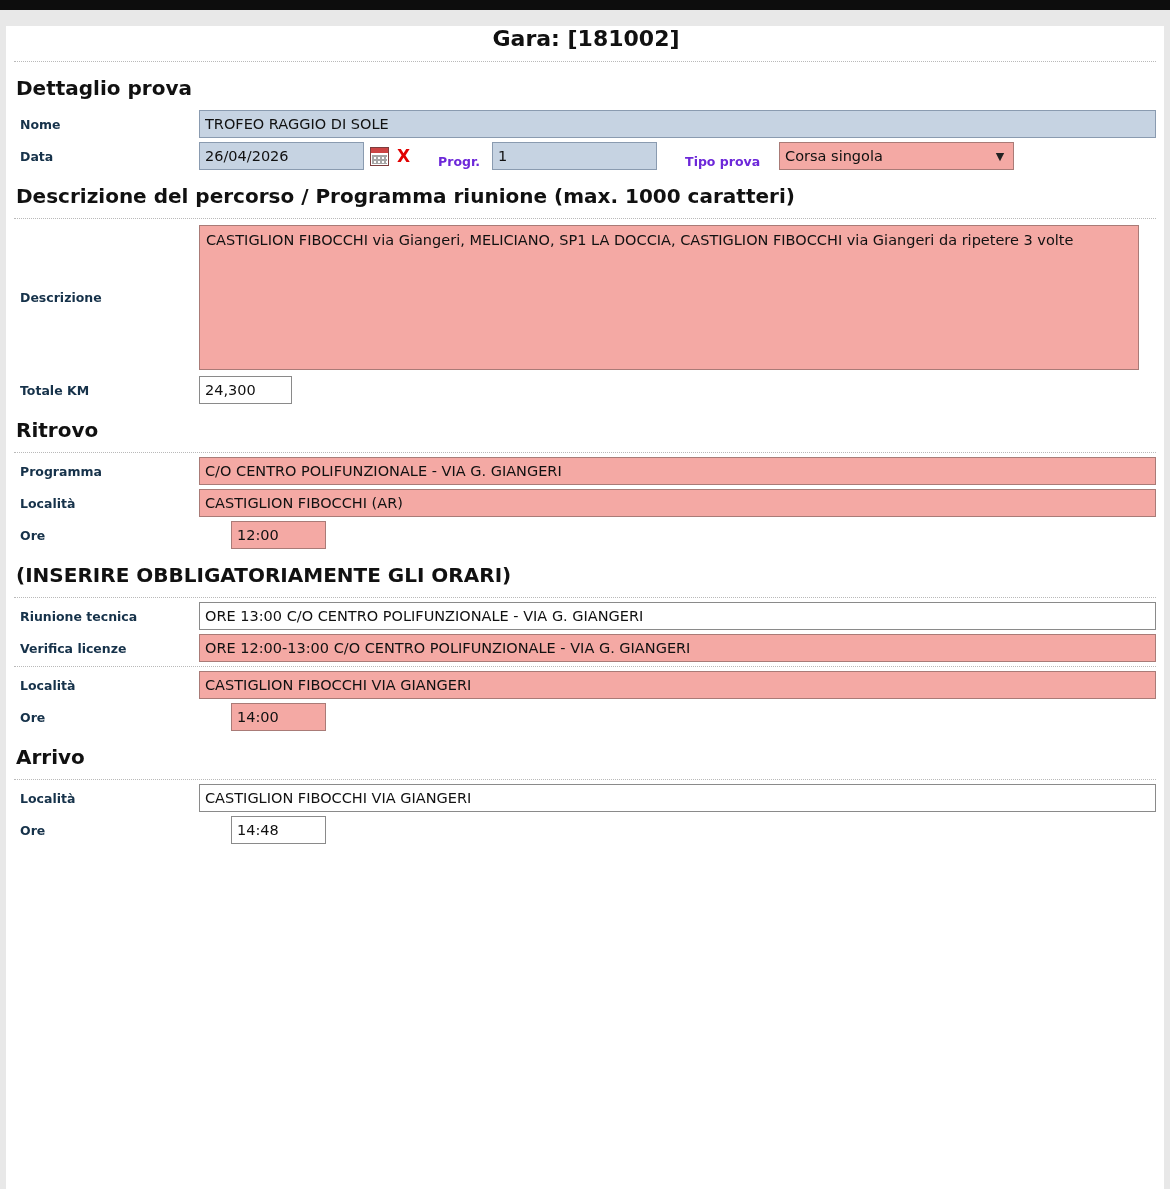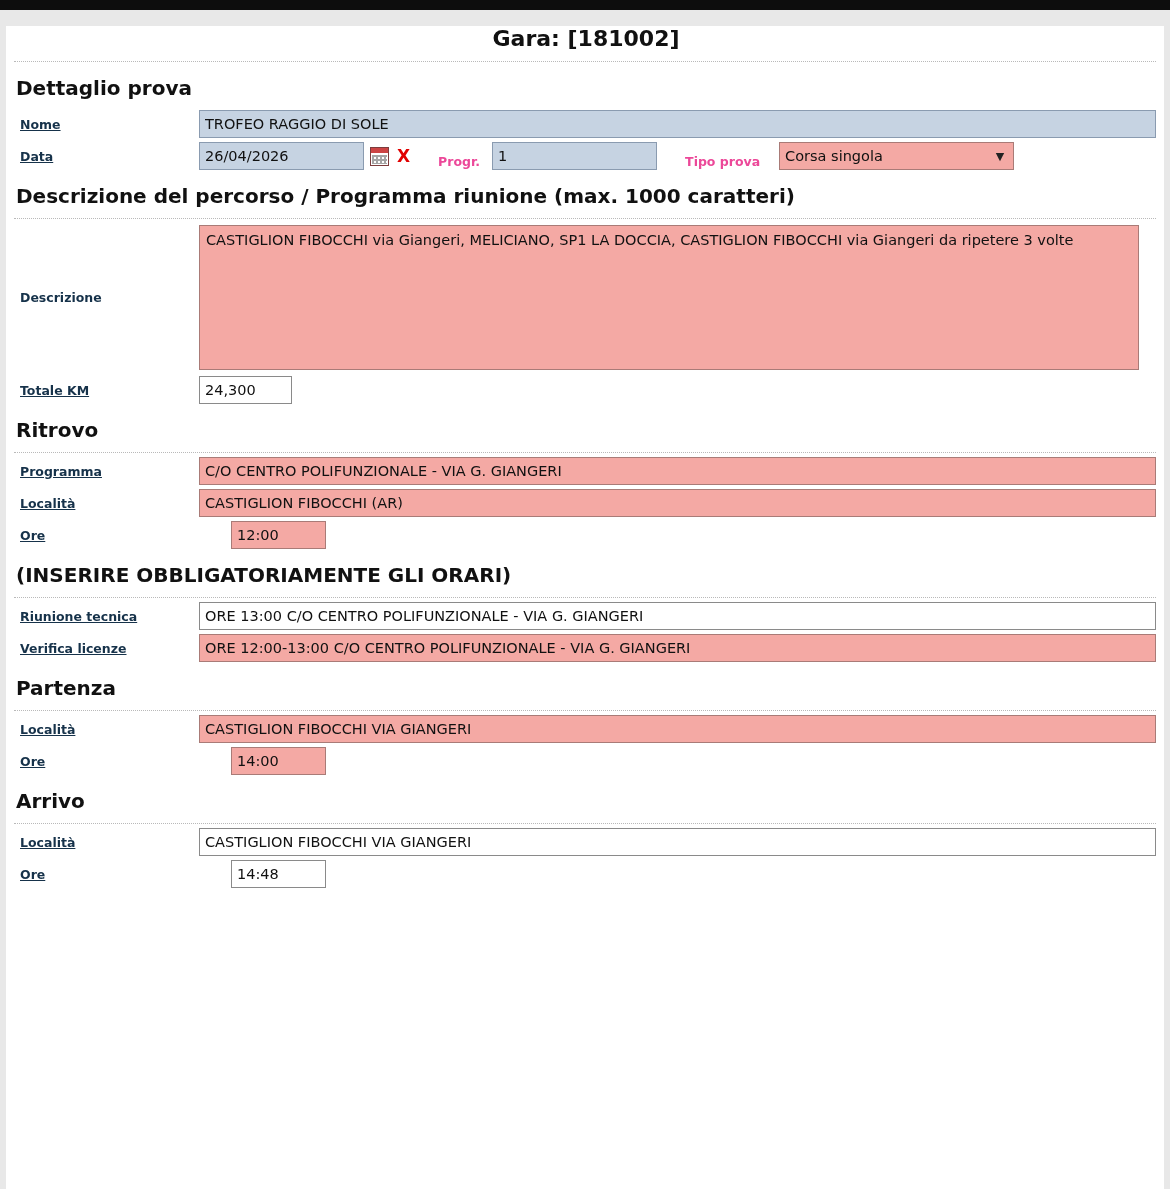--- a/index.html
+++ b/index.html
@@ -60,21 +60,20 @@
     margin: 4px 0;
   }
   .lbl {
     font-size: 12.5px;
     font-weight: bold;
     color: #16324a;
     width: 185px;
     flex: 0 0 185px;
     padding-left: 6px;
     box-sizing: border-box;
-    text-decoration: underline;
   }
   input.fld, textarea.fld, select.fld {
     font-family: "DejaVu Sans", "Liberation Sans", sans-serif;
     font-size: 14.5px;
     color: #111;
     box-sizing: border-box;
     padding: 2px 5px;
     height: 28px;
     border: 1px solid #8a8a8a;
     background: #ffffff;
@@ -159,21 +158,21 @@
   .x-btn {
     color: #e10000;
     font-weight: bold;
     font-size: 17px;
     margin-left: 8px;
     cursor: pointer;
   }
   .lbl-inline2 {
     font-size: 12.5px;
     font-weight: bold;
-    color: #ec4899;
+    color: #6d28d9;
     margin: 10px 12px 0 28px;
   }
   textarea.desc {
     width: 940px;
     height: 145px;
     resize: none;
     line-height: 1.35;
     padding: 5px 6px;
     font-size: 14.5px;
     overflow: hidden;
@@ -264,21 +263,20 @@
     <div class="row">
       <span class="lbl">Riunione tecnica</span>
       <input class="fld white w-full" value="ORE 13:00 C/O CENTRO POLIFUNZIONALE - VIA G. GIANGERI" style="">
     </div>
 
     <div class="row">
       <span class="lbl">Verifica licenze</span>
       <input class="fld pink w-full" value="ORE 12:00-13:00 C/O CENTRO POLIFUNZIONALE - VIA G. GIANGERI" style="">
     </div>
 
-    <h2 class="section">Partenza</h2>
     <div class="hr"></div>
 
     <div class="row">
       <span class="lbl">Località</span>
       <input class="fld pink w-full" value="CASTIGLION FIBOCCHI VIA GIANGERI" style="">
     </div>
 
     <div class="row">
       <span class="lbl">Ore</span>
       <input class="fld pink w-ore" value="14:00" style="">

